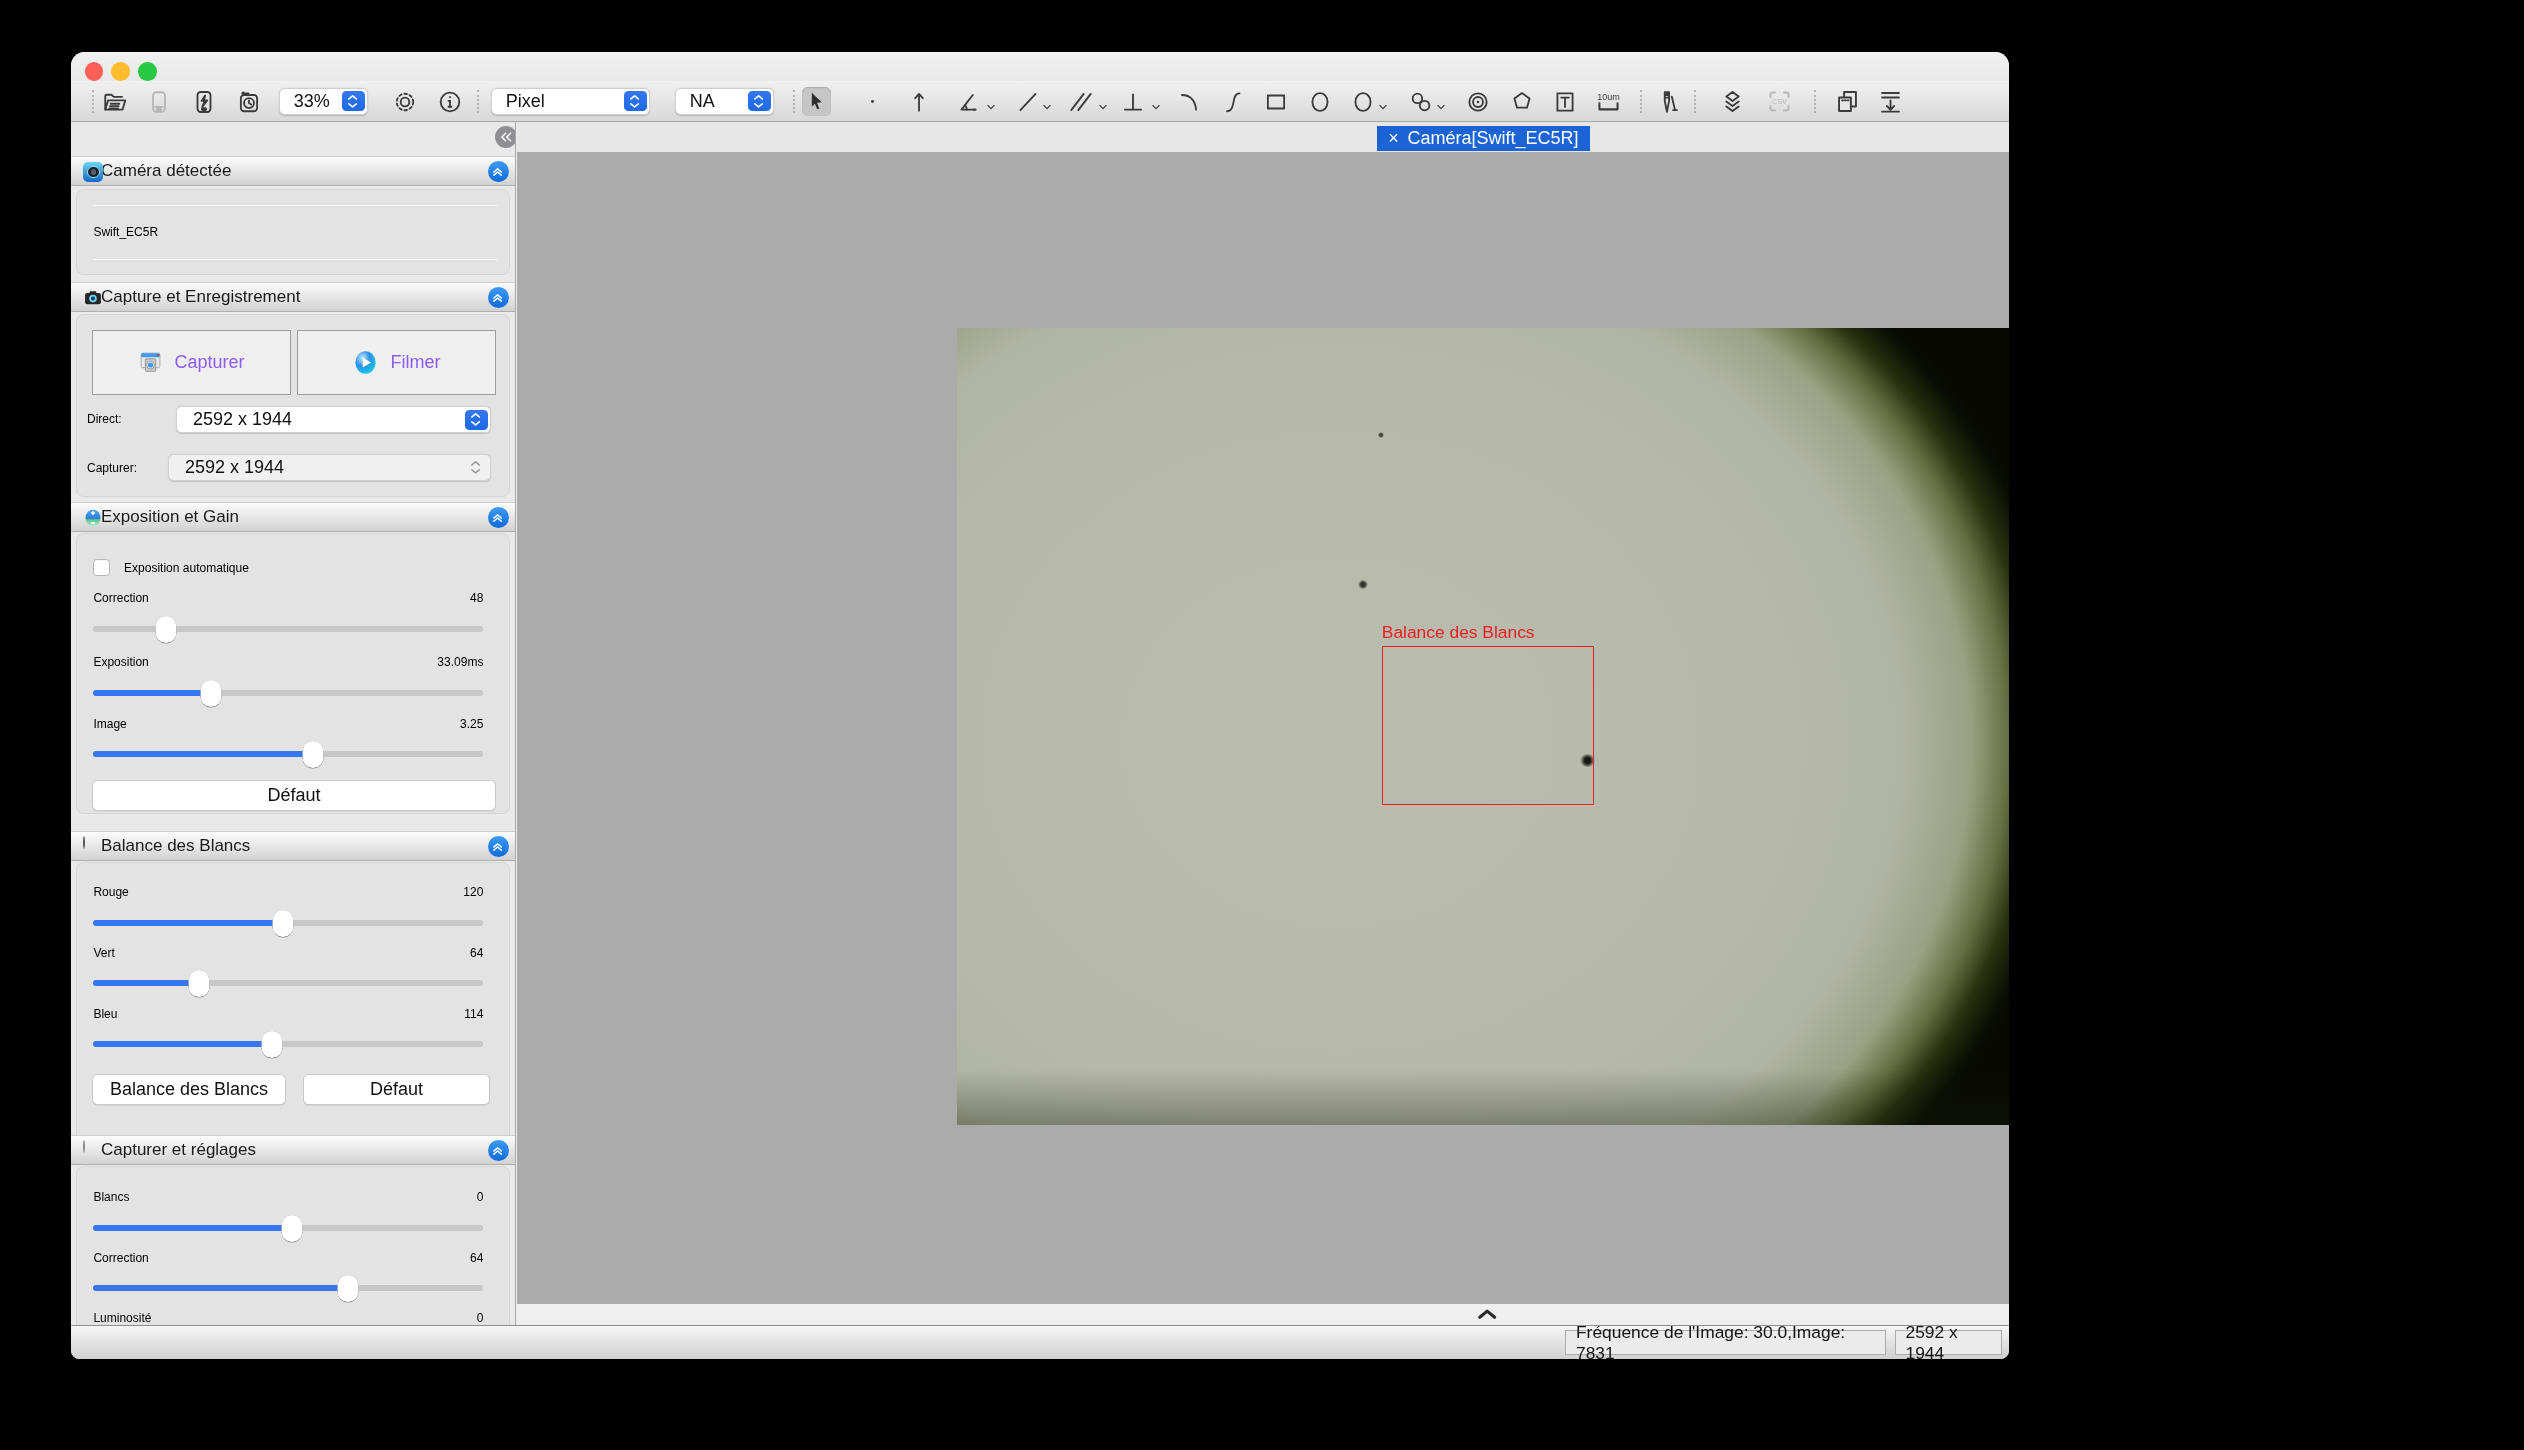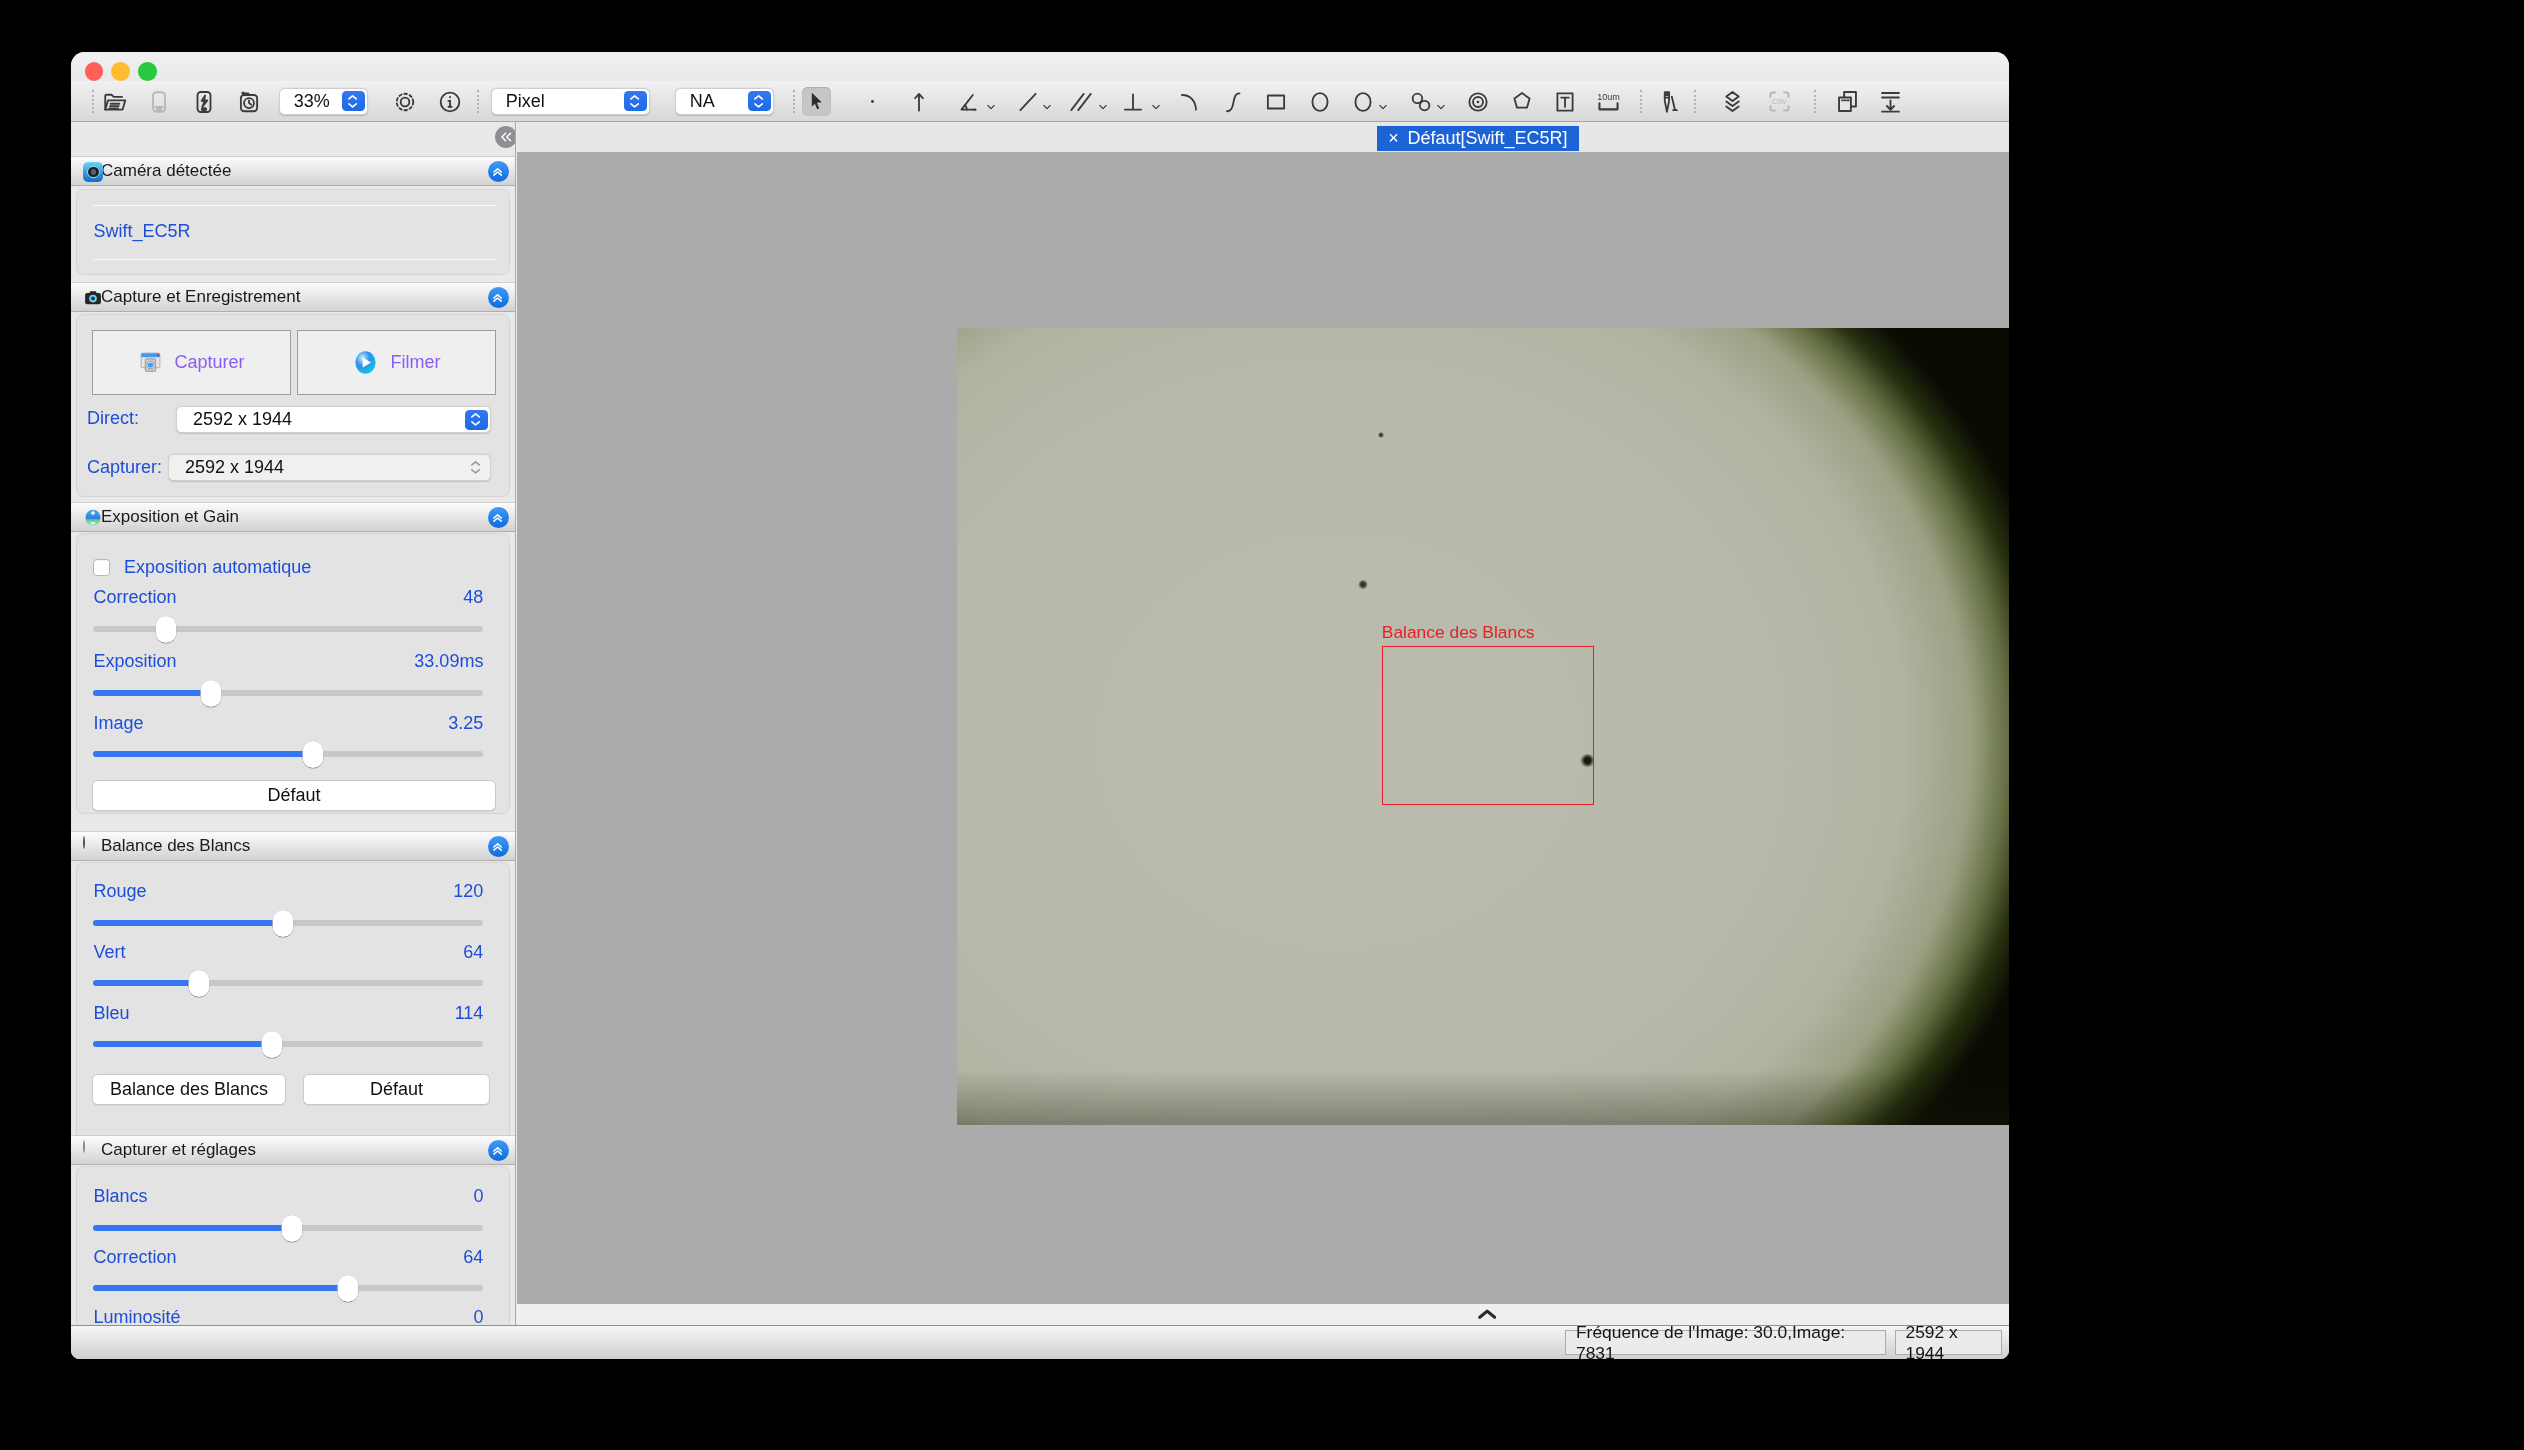--- a/index.html
+++ b/index.html
@@ -48,21 +48,21 @@
   .hdr{position:absolute;left:0;width:445px;height:30px;background:linear-gradient(#fcfcfc,#d2d2d2);
        border-top:0.6px solid #cfcfcf;border-bottom:0.6px solid #aeaeae;display:flex;align-items:center;}
   .hdr-label{font-size:17px;color:#1a1a1a;margin-left:30px;}
   .hdr-icon{position:absolute;left:12.4px;top:5px;width:20px;height:20px;}
   .sec-collapse{position:absolute;right:7.5px;top:4.3px;width:21px;height:21px;border-radius:50%;
                 background:linear-gradient(#3f9bf5,#0f6ae0);display:flex;align-items:center;justify-content:center;}
   .sec-collapse svg{stroke:#fff;stroke-width:2.6;fill:none;stroke-linecap:round;stroke-linejoin:round;}
 
   .panel{position:absolute;left:5px;width:434px;background:#e3e3e3;border:0.6px solid #d4d4d4;border-radius:7.5px;}
 
-  .lblrow{position:absolute;left:22.4px;width:390px;height:21px;font-size:18px;color:#1d4ed8;
+  .lblrow{position:absolute;left:22.4px;width:390px;height:21px;font-size:12px;color:#000000;
           display:flex;justify-content:space-between;align-items:center;}
   .slider{position:absolute;left:22.4px;width:390px;height:27px;}
   .slider .track{position:absolute;left:0;right:0;top:11.2px;height:5.6px;border-radius:3.1px;background:#c7c7c7;}
   .slider .fill{position:absolute;left:0;top:11.2px;height:5.6px;border-radius:3.1px;background:var(--accent);
                 width:calc(var(--fill) * 1%);}
   .slider .thumb{position:absolute;top:0.6px;left:calc(var(--pct) * 1%);transform:translateX(-50%);
                  width:21px;height:27px;background:#fff;border-radius:10.6px;
                  box-shadow:0 0.6px 0.6px rgba(0,0,0,.45),0 0 0.6px rgba(0,0,0,.3);}
 
   .sbtn{position:absolute;height:31px;background:#fff;border:0.6px solid #c9c9c9;border-radius:5.6px;
@@ -608,21 +608,21 @@
         <div class="lblrow" style="top:1185px">
           <span>Luminosité</span>
             <span>0</span>
         </div>
       </div>
 
       <div class="main">
         <div class="tabstrip">
           <div class="tab">
             <span>×</span>
-            <span>Défaut[Swift_EC5R]</span>
+            <span>Caméra[Swift_EC5R]</span>
           </div>
         </div>
         <div class="workspace">
           <div class="videoframe">
             <span class="speck" style="left:39.6%;top:13%;width:6.2px;height:6.2px;background:radial-gradient(circle,rgba(30,33,22,.8) 30%,rgba(30,33,22,0) 75%)"></span>
             <span class="speck" style="left:37.8%;top:31.6%;width:9.3px;height:9.3px;background:radial-gradient(circle,rgba(25,28,18,.85) 30%,rgba(25,28,18,0) 75%)"></span>
             <span class="speck" style="left:58.7%;top:53.5%;width:15px;height:12.4px;background:radial-gradient(circle,rgba(15,17,10,.95) 30%,rgba(15,17,10,0) 75%)"></span>
             <div class="roi-label">Balance des Blancs</div>
             <div class="roi"></div>
           </div>

